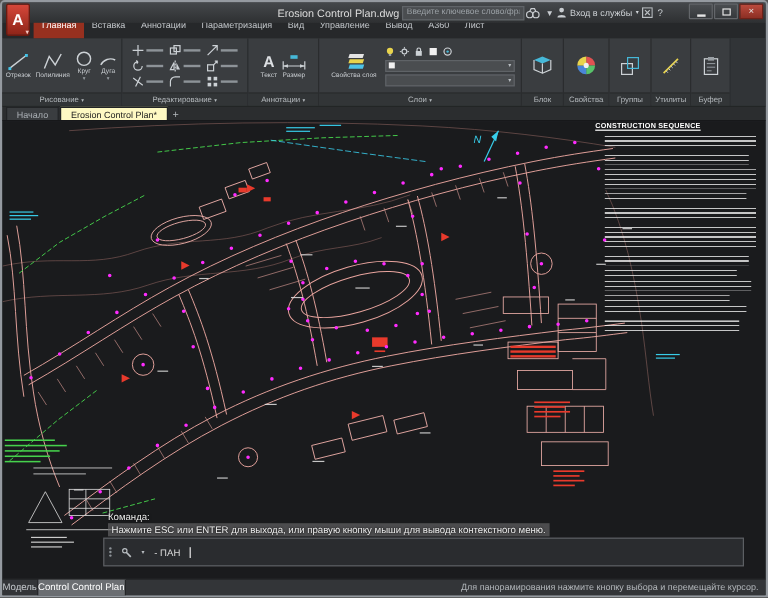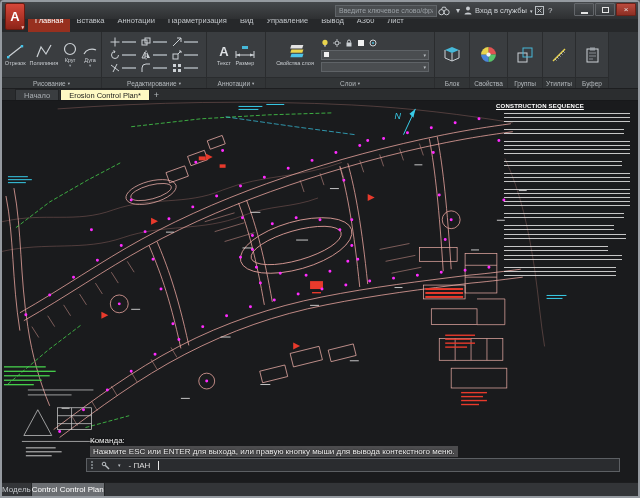--- a/index.html
+++ b/index.html
@@ -40,57 +40,58 @@
   .modify-grid { display:grid; grid-template-columns:repeat(3,31px); grid-template-rows:repeat(3,13px); align-items:center; }
   .mod-cell { display:flex; align-items:center; gap:2px; padding-left:2px; }
   .label-bar { width:14px; height:2px; background:#8d9398; }
   .layers-right { display:flex; flex-direction:column; gap:2px; justify-content:center; }
   .mini-row { display:flex; gap:4px; align-items:center; height:10px; }
   .combo { width:108px; height:10px; background:#4a4d50; border:1px solid #5f6367; display:flex; align-items:center; padding:0 2px; gap:3px; color:#b9bec2; font-size:6px; }
   .combo .caret { margin-left:auto; font-size:5px; color:#b9bec2; }
   .swatch { width:5px; height:5px; background:#f0f0f0; }
 
   
-  .file-tabs { height:12px; flex:0 0 12px; background:#2b2d2f; display:flex; align-items:flex-start; padding-left:13px; gap:1px; border-bottom:1px solid #17181a; }
+  .file-tabs { height:12px; flex:0 0 12px; background:#2b2d2f; display:flex; align-items:flex-start; padding-left:3px; gap:1px; border-bottom:1px solid #17181a; }
   .ftab { height:11px; padding:0 8px; font-size:7.5px; display:flex; align-items:center; background:#3a3d40; color:#a9aeb3; border:1px solid #222426; border-bottom:none; }
   .ftab.active { background:#fef9c3; color:#1c1c1c; }
   .ftab-plus { width:11px; height:11px; color:#b4b9bd; font-size:9px; display:flex; align-items:center; justify-content:center; }
 
   
   .drawing-area { flex:1; position:relative; background:#1a1b1d; overflow:hidden; }
   .cad { position:absolute; inset:0; width:100%; height:100%; }
   .cs-block { position:absolute; right:6px; top:2px; width:136px; color:#fff; }
   .cs-title { font-size:6px; font-weight:bold; letter-spacing:.2px; text-decoration:underline; white-space:nowrap; }
   .cs-par { margin:4px 0 0 8px; background:repeating-linear-gradient(to bottom, rgba(255,255,255,.75) 0, rgba(255,255,255,.75) 1px, transparent 1px, transparent 4px); }
 
   
   .cmd-window { position:absolute; left:84px; right:18px; bottom:10px; font-size:8px; z-index:20; }
   .cmd-history { color:#ececec; text-shadow:0 0 2px #000; line-height:11px; padding-left:4px; }
   .cmd-msg { display:inline-block; background:rgba(110,110,112,.6); padding:0 3px; }
-  .cmd-input-row { margin-top:1px; height:14px; background:rgba(44,45,48,.93); border:1px solid #5c5f63; display:flex; align-items:center; gap:8px; padding:0 4px; color:#dcdcdc; }
+  .cmd-input-row { margin-top:1px; height:24px; background:rgba(44,45,48,.93); border:1px solid #5c5f63; display:flex; align-items:center; gap:8px; padding:0 4px; color:#dcdcdc; }
   .grip { display:flex; flex-direction:column; gap:1px; }
   .grip i { width:2px; height:2px; background:#8d9398; border-radius:50%; }
   .caret-bar { width:1px; height:9px; background:#e8e8e8; }
 
   
   .status-bar { height:14px; flex:0 0 14px; background:#333538; display:flex; align-items:stretch; font-size:8px; border-top:1px solid #1d1e20; }
   .stab { padding:0 0; display:flex; align-items:center; color:#c4c8cc; border-right:1px solid #232527; }
   .stab.active { background:#6b6e72; color:#fff; }
   .status-hint { margin-left:auto; color:#b2b6ba; font-size:7.5px; display:flex; align-items:center; padding-right:6px; white-space:nowrap; }
 </style>
 </head>
 <body>
 
 <div class="window">
 
   <div class="titlebar">
     <div class="app-button">
       <span>A</span>
       <span class="app-caret">▾</span>
     </div>
+    <div class="win-title">Erosion Control Plan.dwg</div>
     <div class="search-box">
       <input class="search-input" placeholder="Введите ключевое слово/фразу" style="">
       <div class="icon-btn">
         <svg width="12" height="10" viewBox="0 0 12 10">
           <circle cx="3.4" cy="6.2" r="2.6" fill="none" stroke="#c8ccd0" stroke-width="1"></circle>
           <circle cx="8.6" cy="6.2" r="2.6" fill="none" stroke="#c8ccd0" stroke-width="1"></circle>
           <path d="M3.4,3.6 L4.6,1.2 H7.4 L8.6,3.6" fill="none" stroke="#c8ccd0" stroke-width="1"></path>
         </svg>
       </div>
       <div class="icon-btn">
@@ -596,15 +597,16 @@
         <span style="font-size:5px; color:#b9bec2;">▾</span>
         <span>- ПАН</span>
         <span class="caret-bar"></span>
       </div>
     </div>
   </div>
 
   <div class="status-bar">
     <div class="stab">Модель</div>
     <div class="stab active">Control Control Plan</div>
+    <div class="status-hint">Для панорамирования нажмите кнопку выбора и перемещайте курсор.</div>
   </div>
 
 </div>
 
 </body></html>

